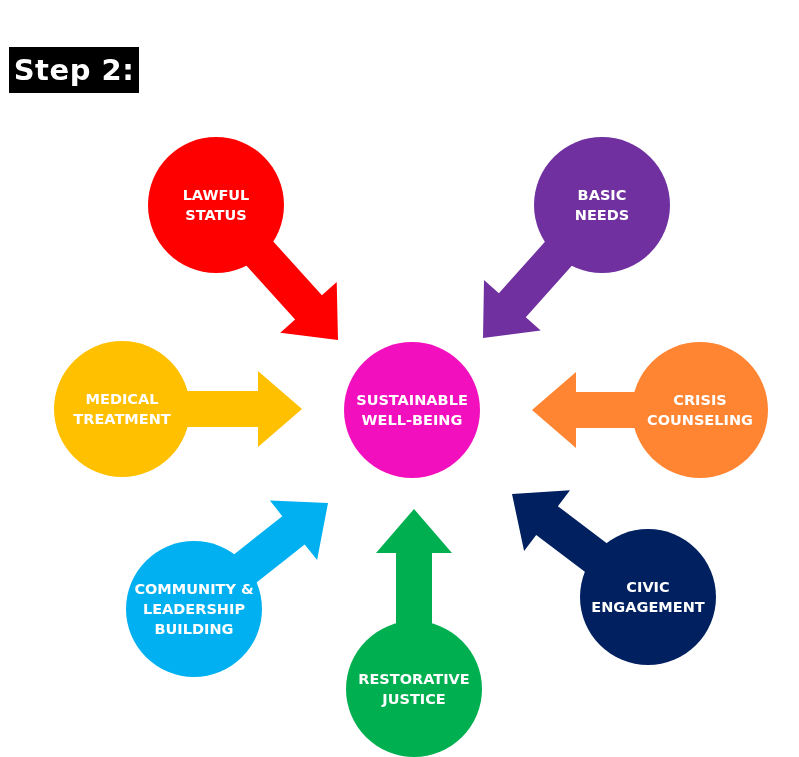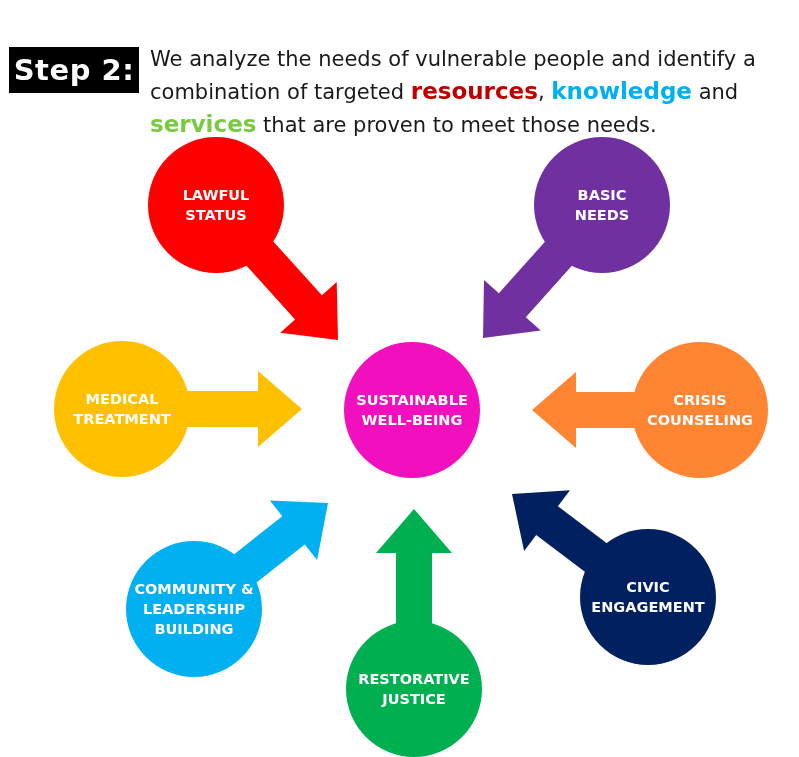--- a/index.html
+++ b/index.html
@@ -14,21 +14,20 @@
     .intro .kw { font-weight: bold; font-size: 23px; }
     svg#diagram { position: absolute; left: 0; top: 0; }
     .node-label { fill: #ffffff; font-weight: bold; font-size: 14.5px;
                   font-family: "DejaVu Sans", "Liberation Sans", sans-serif; }
   </style>
 </head>
 <body>
 
 <div class="header">
   <div class="step-badge">Step 2:</div>
-  <div class="intro"><span>We analyze the needs of vulnerable people and identify a combination of targeted </span><span class="kw" style="color: rgb(192, 0, 0);">resources</span><span>, </span><span class="kw" style="color: rgb(0, 176, 240);">knowledge</span><span> and </span><span class="kw" style="color: rgb(122, 201, 67);">services</span><span> that are proven to meet those needs.</span></div>
 </div>
 
 <svg id="diagram" width="799" height="757" viewBox="0 0 799 757">
     <g>
       <path d="M202.6,217.1 L295.1,319.4 L280.3,332.8 L338.0,340.0 L336.7,281.9 L321.9,295.3 L229.4,192.9 Z" fill="#ff0000"></path>
       <circle cx="216" cy="205" r="68" fill="#ff0000"></circle>
       <text x="216" y="200" text-anchor="middle" class="node-label">LAWFUL</text>
       <text x="216" y="220" text-anchor="middle" class="node-label">STATUS</text>
     </g>
     <g>

